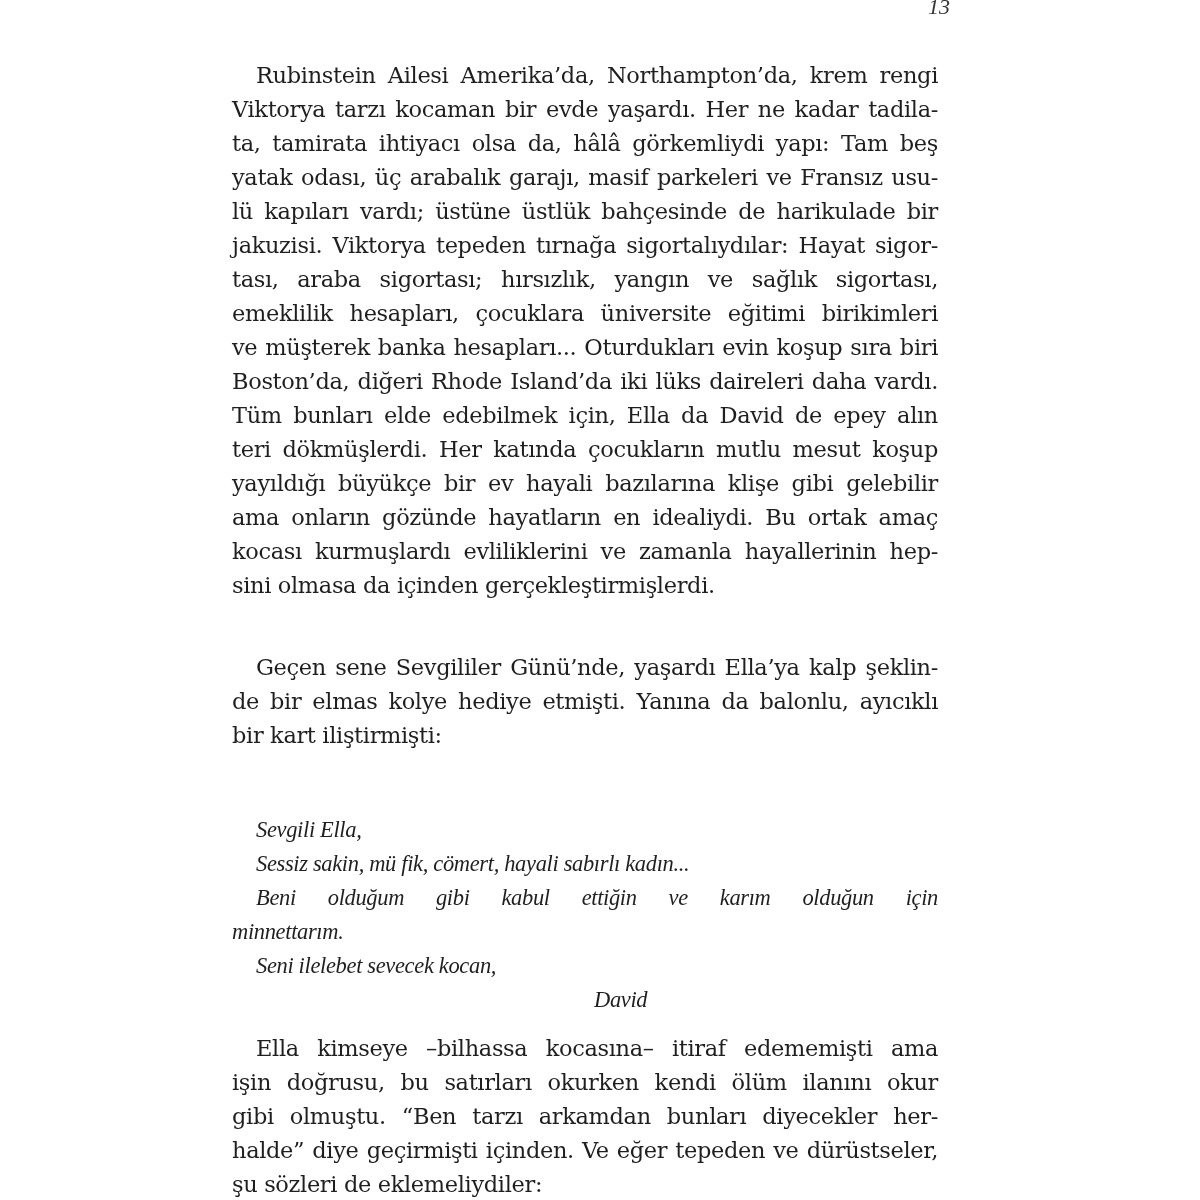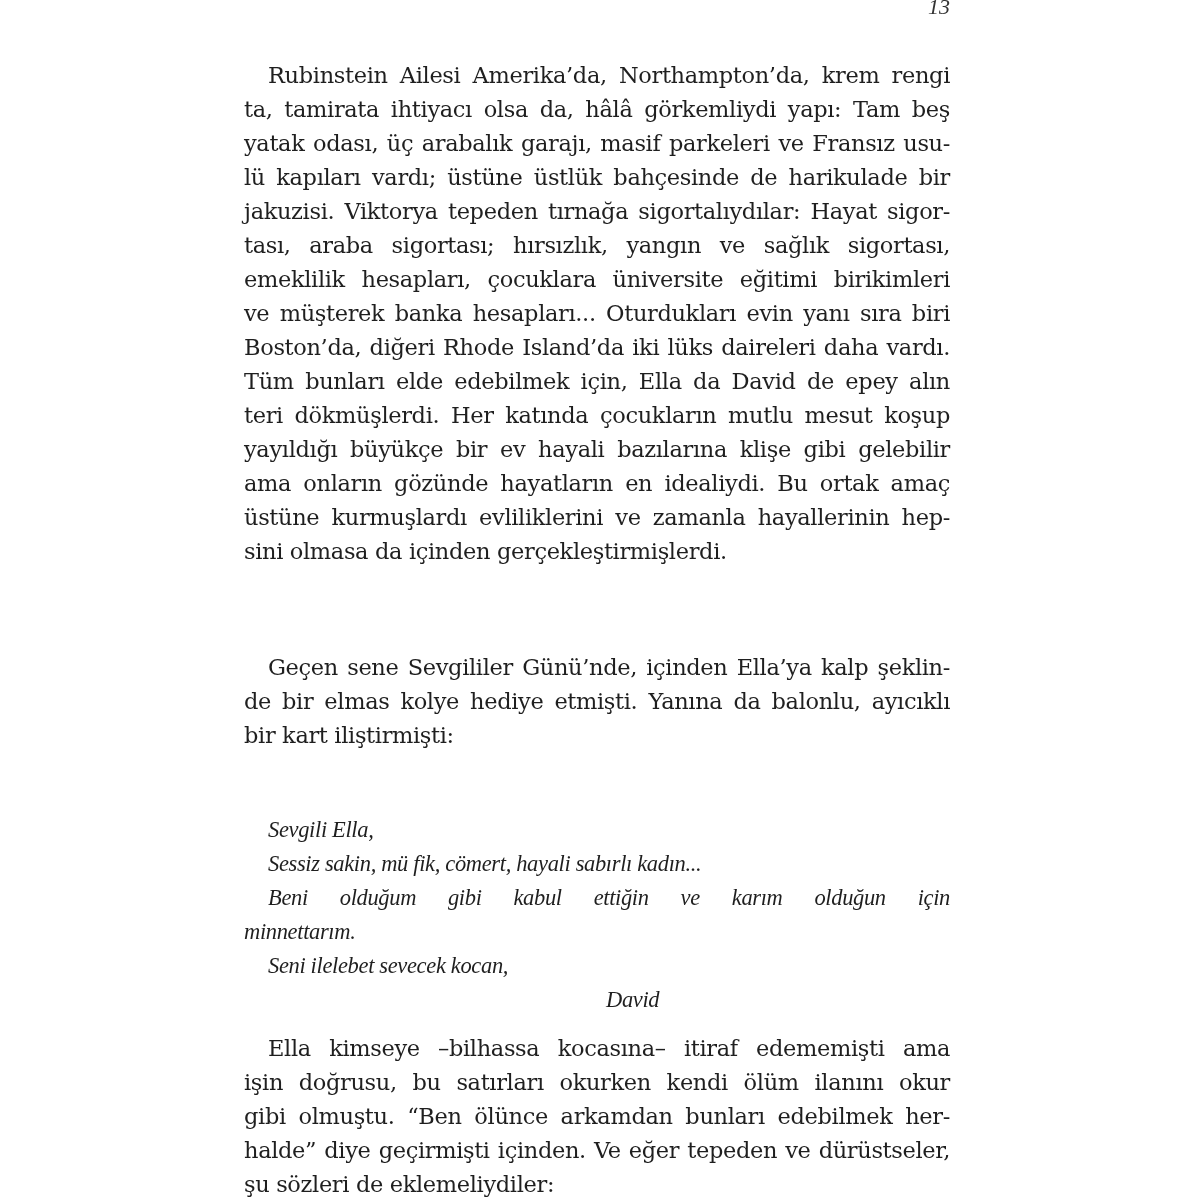--- a/index.html
+++ b/index.html
@@ -19,21 +19,21 @@
       position: absolute;
       top: -6px;
       left: 928px;
       font-style: italic;
       font-size: 22px;
       color: #333;
       font-family: "Liberation Serif", serif;
     }
     .text-block {
       position: absolute;
-      left: 244px;
+      left: 232px;
       width: 706px;
       font-size: 22.5px;
       letter-spacing: -0.35px;
     }
     .line {
       height: 34px;
       line-height: 34px;
       white-space: nowrap;
       text-align: justify;
       text-align-last: justify;
@@ -57,50 +57,51 @@
     #letter { top: 813px; font-family: Liberation Serif, serif; }
     #para3 { top: 1031px; }
   </style>
 </head>
 <body>
 
 <div class="page-number">13</div>
 
 <div class="text-block" id="para1">
   <div class="line indent">Rubinstein Ailesi Amerika’da, Northampton’da, krem rengi</div>
+  <div class="line">Viktorya tarzı kocaman bir evde yaşardı. Her ne kadar tadila-</div>
   <div class="line">ta, tamirata ihtiyacı olsa da, hâlâ görkemliydi yapı: Tam beş</div>
   <div class="line">yatak odası, üç arabalık garajı, masif parkeleri ve Fransız usu-</div>
   <div class="line">lü kapıları vardı; üstüne üstlük bahçesinde de harikulade bir</div>
   <div class="line">jakuzisi. Viktorya tepeden tırnağa sigortalıydılar: Hayat sigor-</div>
   <div class="line">tası, araba sigortası; hırsızlık, yangın ve sağlık sigortası,</div>
   <div class="line">emeklilik hesapları, çocuklara üniversite eğitimi birikimleri</div>
-  <div class="line">ve müşterek banka hesapları... Oturdukları evin yanı sıra biri</div>
+  <div class="line">ve müşterek banka hesapları... Oturdukları evin koşup sıra biri</div>
   <div class="line">Boston’da, diğeri Rhode Island’da iki lüks daireleri daha vardı.</div>
   <div class="line">Tüm bunları elde edebilmek için, Ella da David de epey alın</div>
   <div class="line">teri dökmüşlerdi. Her katında çocukların mutlu mesut koşup</div>
   <div class="line">yayıldığı büyükçe bir ev hayali bazılarına klişe gibi gelebilir</div>
   <div class="line">ama onların gözünde hayatların en idealiydi. Bu ortak amaç</div>
-  <div class="line">üstüne kurmuşlardı evliliklerini ve zamanla hayallerinin hep-</div>
+  <div class="line">kocası kurmuşlardı evliliklerini ve zamanla hayallerinin hep-</div>
   <div class="line last">sini olmasa da içinden gerçekleştirmişlerdi.</div>
 </div>
 
 <div class="text-block" id="para2">
-  <div class="line indent">Geçen sene Sevgililer Günü’nde, içinden Ella’ya kalp şeklin-</div>
+  <div class="line indent">Geçen sene Sevgililer Günü’nde, yaşardı Ella’ya kalp şeklin-</div>
   <div class="line">de bir elmas kolye hediye etmişti. Yanına da balonlu, ayıcıklı</div>
   <div class="line last">bir kart iliştirmişti:</div>
 </div>
 
 <div class="text-block letter" id="letter">
   <div class="line indent last">Sevgili Ella,</div>
   <div class="line indent last">Sessiz sakin, mü fik, cömert, hayali sabırlı kadın...</div>
   <div class="line indent">Beni olduğum gibi kabul ettiğin ve karım olduğun için</div>
   <div class="line last">minnettarım.</div>
   <div class="line indent last">Seni ilelebet sevecek kocan,</div>
   <div class="line signature">David</div>
 </div>
 
 <div class="text-block" id="para3">
   <div class="line indent">Ella kimseye –bilhassa kocasına– itiraf edememişti ama</div>
   <div class="line">işin doğrusu, bu satırları okurken kendi ölüm ilanını okur</div>
-  <div class="line">gibi olmuştu. “Ben ölünce arkamdan bunları edebilmek her-</div>
+  <div class="line">gibi olmuştu. “Ben tarzı arkamdan bunları diyecekler her-</div>
   <div class="line">halde” diye geçirmişti içinden. Ve eğer tepeden ve dürüstseler,</div>
   <div class="line last">şu sözleri de eklemeliydiler:</div>
 </div>
 
 </body></html>

